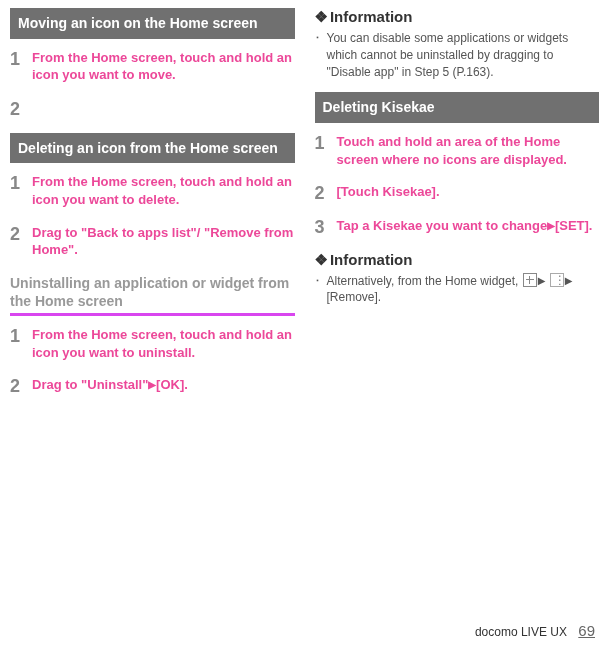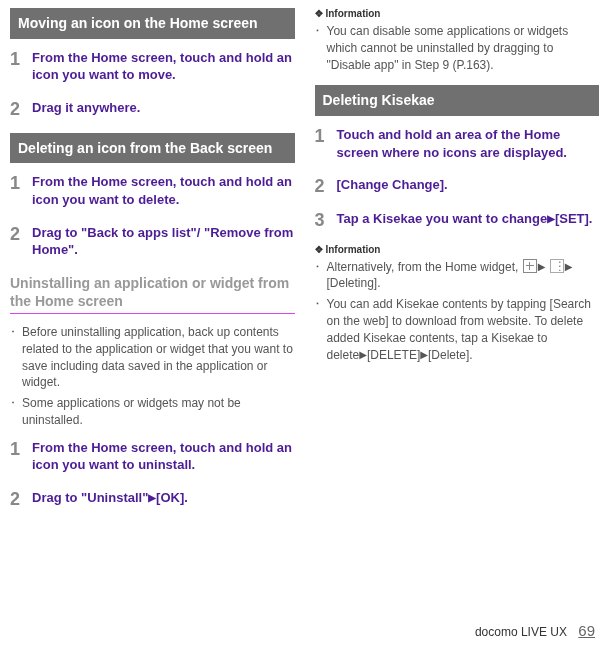--- a/index.html
+++ b/index.html
@@ -35,21 +35,21 @@
       font-weight: bold;
       font-size: 18px;
       width: 22px;
       flex-shrink: 0;
       line-height: 1.2;
     }
     .step-body { flex: 1; }
     .step-title {
       font-weight: bold;
       font-size: 13px;
-      color: #4c1d95;
+      color: #ec4899;
       line-height: 1.35;
       margin-bottom: 3px;
     }
     .dot-list {
       list-style: none;
       padding-left: 0;
     }
     .dot-list li {
       position: relative;
       padding-left: 12px;
@@ -62,28 +62,28 @@
       content: "･";
       position: absolute;
       left: 0;
       top: 0;
     }
     .sub-heading {
       color: #999;
       font-weight: bold;
       font-size: 14px;
       line-height: 1.3;
-      border-bottom: 1px solid #d946ef;
+      border-bottom: 3px solid #d946ef;
       padding-bottom: 3px;
       margin-top: 6px;
       margin-bottom: 10px;
     }
     .info-heading {
       font-weight: bold;
-      font-size: 10px;
+      font-size: 15px;
       color: #333;
       margin-bottom: 4px;
     }
     .info-heading::before { content: "❖"; margin-right: 2px; }
     .tri { font-size: 10px; vertical-align: 1px; }
     .icon-box {
       display: inline-block;
       width: 14px;
       height: 14px;
       border: 1px solid #888;
@@ -136,46 +136,41 @@
   <div class="step">
     <div class="step-num">1</div>
     <div class="step-body">
       <div class="step-title">From the Home screen, touch and hold an icon you want to move.</div>
     </div>
   </div>
 
   <div class="step">
     <div class="step-num">2</div>
     <div class="step-body">
-      <div class="step-title">Drag it anywhere.</div>
-    </div>
-  </div>
-
-  <div class="section-header">Deleting an icon from the Back screen</div>
+    </div>
+  </div>
+
+  <div class="section-header">Deleting an icon from the Home screen</div>
 
   <div class="step">
     <div class="step-num">1</div>
     <div class="step-body">
       <div class="step-title">From the Home screen, touch and hold an icon you want to delete.</div>
     </div>
   </div>
 
   <div class="step">
     <div class="step-num">2</div>
     <div class="step-body">
       <div class="step-title">Drag to "Back to apps list"/ "Remove from Home".</div>
     </div>
   </div>
 
   <div class="sub-heading">Uninstalling an application or widget from the Home screen</div>
 
-  <ul class="dot-list">
-    <li>Before uninstalling application, back up contents related to the application or widget that you want to save including data saved in the application or widget.</li>
-    <li>Some applications or widgets may not be uninstalled.</li>
-  </ul>
 
   <div class="step" style="margin-top:10px">
     <div class="step-num">1</div>
     <div class="step-body">
       <div class="step-title">From the Home screen, touch and hold an icon you want to uninstall.</div>
     </div>
   </div>
 
   <div class="step">
     <div class="step-num">2</div>
@@ -185,58 +180,55 @@
       </div>
     </div>
   </div>
 
 </div>
 
 <div class="column">
 
   <div class="info-heading">Information</div>
   <ul class="dot-list">
-    <li>You can disable some applications or widgets which cannot be uninstalled by dragging to "Disable app" in Step 9 (P.163).</li>
+    <li>You can disable some applications or widgets which cannot be uninstalled by dragging to "Disable app" in Step 5 (P.163).</li>
   </ul>
 
   <div class="section-header" style="margin-top:12px">Deleting Kisekae</div>
 
   <div class="step">
     <div class="step-num">1</div>
     <div class="step-body">
       <div class="step-title">Touch and hold an area of the Home screen where no icons are displayed.</div>
     </div>
   </div>
 
   <div class="step">
     <div class="step-num">2</div>
     <div class="step-body">
-      <div class="step-title">[Change Change].</div>
+      <div class="step-title">[Touch Kisekae].</div>
     </div>
   </div>
 
   <div class="step">
     <div class="step-num">3</div>
     <div class="step-body">
       <div class="step-title">
         <span>Tap a Kisekae you want to change<span class="tri">▶</span>[SET].</span>
       </div>
     </div>
   </div>
 
   <div class="info-heading" style="margin-top:6px">Information</div>
   <ul class="dot-list">
     <li>
       <span>Alternatively, from the Home widget, </span>
       <span class="icon-box grid"></span><span class="tri">▶</span>
       <span class="icon-box dots"></span><span class="tri">▶</span>
-      <span> [Deleting].</span>
-    </li>
-    <li>
-      <span>You can add Kisekae contents by tapping [Search on the web] to download from website. To delete added Kisekae contents, tap a Kisekae to delete<span class="tri">▶</span>[DELETE]<span class="tri">▶</span>[Delete].</span>
+      <span> [Remove].</span>
     </li>
   </ul>
 
 </div>
 
 <div class="footer">
   <span>docomo LIVE UX</span>
   <span class="page">69</span>
 </div>
 

